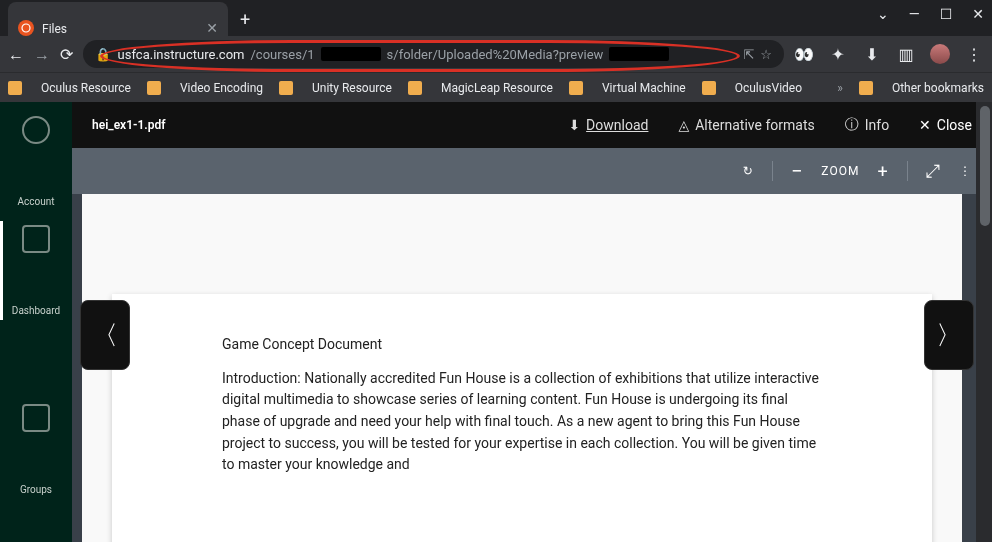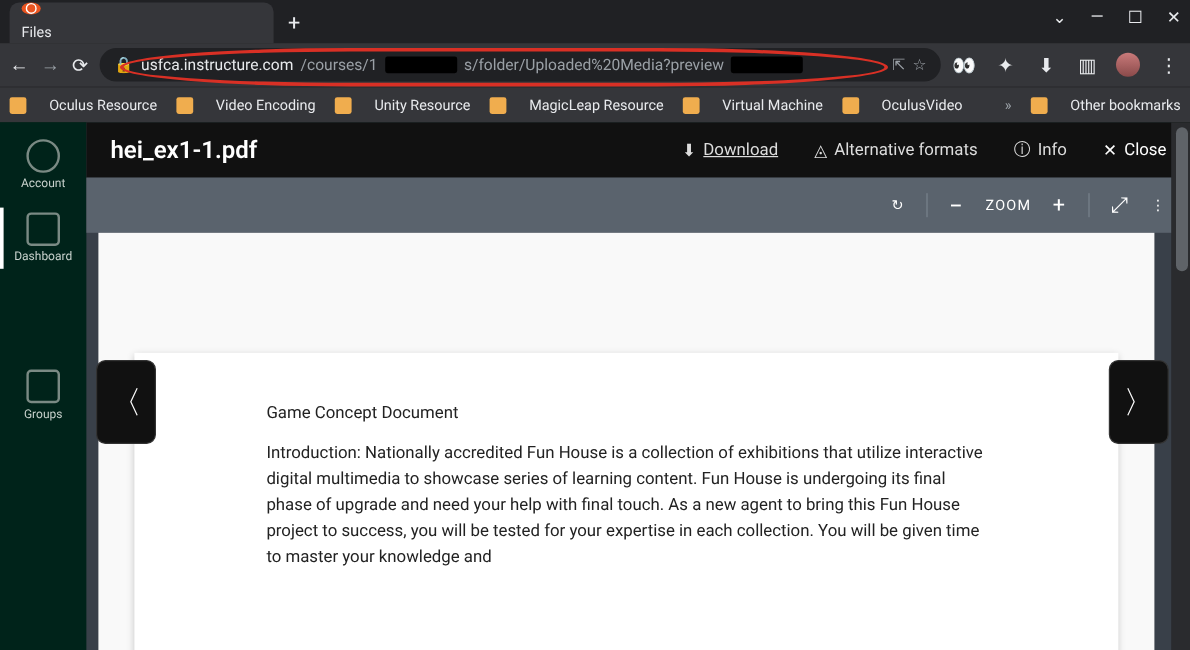--- a/index.html
+++ b/index.html
@@ -1,20 +1,20 @@
 <!DOCTYPE html>
 <html><head>
 <meta charset="utf-8">
 <style>
 * { margin: 0; padding: 0; box-sizing: border-box; font-family: -apple-system, BlinkMacSystemFont, "Segoe UI", Roboto, sans-serif; }
 body { background: #202124; width: 992px; height: 542px; overflow: hidden; position: relative; }
 
 
 .tab-bar { height: 36px; background: #202124; display: flex; align-items: flex-end; padding-left: 8px; }
-.tab { background: #35363a; height: 34px; width: 220px; border-radius: 8px 8px 0 0; display: flex; align-items: flex-start; padding: 0 10px; gap: 8px; color: #e8eaed; font-size: 12px; flex-direction: column; }
+.tab { background: #35363a; height: 34px; width: 220px; border-radius: 8px 8px 0 0; display: flex; align-items: flex-end; padding: 0 10px; gap: 8px; color: #e8eaed; font-size: 12px; }
 .tab-icon { width: 16px; height: 16px; background: #e95420; border-radius: 50%; display:flex; align-items:center; justify-content:center; }
 .tab-icon svg { width:10px; height:10px; }
 .tab-close { margin-left: auto; color: #9aa0a6; font-size: 14px; }
 .new-tab { color: #e8eaed; font-size: 18px; margin-left: 12px; padding-bottom: 6px; }
 
 .window-controls { position: absolute; top: 6px; right: 8px; display: flex; gap: 20px; color: #e8eaed; }
 .window-controls span { font-size: 14px; }
 
 .addr-bar { height: 36px; background: #35363a; display: flex; align-items: center; padding: 0 8px; gap: 10px; position: relative; }
 .nav-btn { color: #9aa0a6; font-size: 16px; }
@@ -32,26 +32,26 @@
 .bookmarks .spacer { flex:1; }
 .bm-more { color:#9aa0a6; }
 
 
 .content { display: flex; height: calc(542px - 102px); background: #0b2a1f; }
 .sidebar { width: 72px; background: #00231a; display: flex; flex-direction: column; align-items: center; padding-top: 10px; gap: 10px; color: #c7d1cc; font-size: 10px; }
 .side-item { display:flex; flex-direction:column; align-items:center; gap:4px; width:100%; padding:4px 0; }
 .side-item.active { position:relative; }
 .side-item.active::before { content:""; position:absolute; left:0; top:0; bottom:0; width:3px; background:#fff; }
 .side-icon { width:28px; height:28px; border:2px solid #7a8a84; border-radius:50%; }
-.side-label { text-align:center; }
+.side-label { text-align:center;margin-top:48px; }
 
 
 .viewer-wrap { flex:1; position: relative; background: #394049; }
 .viewer-header { height: 46px; background: #111; display: flex; align-items: center; color: #fff; padding: 0 20px; gap: 30px; font-size: 14px; }
-.file-name { font-weight: 600; font-size: 20px; flex:1; }
+.file-name { font-weight: 600; font-size: 12px; flex:1; }
 .vh-item { display:flex; align-items:center; gap:6px; color:#ddd; }
 .vh-item .u { text-decoration: underline; }
 .vh-close { display:flex; align-items:center; gap:6px; }
 
 .pdf-toolbar { height: 46px; background: #5a636d; display:flex; align-items:center; justify-content:flex-end; padding: 0 20px; gap: 18px; color:#fff; font-size:12px; letter-spacing:1px; }
 .tb-div { width:1px; height:20px; background:#7a838d; }
 .tb-btn { display:flex; align-items:center; }
 
 .page-area { position:absolute; top:92px; left:10px; right:30px; bottom:0; background:#f9f9f9; overflow:hidden; }
 .page { position:absolute; top:100px; left:30px; right:30px; bottom:-50px; background:#fff; box-shadow: 0 2px 6px rgba(0,0,0,0.2); padding: 40px 110px; font-family: Georgia, serif; font-size:14px; line-height:1.55; color:#222; }

